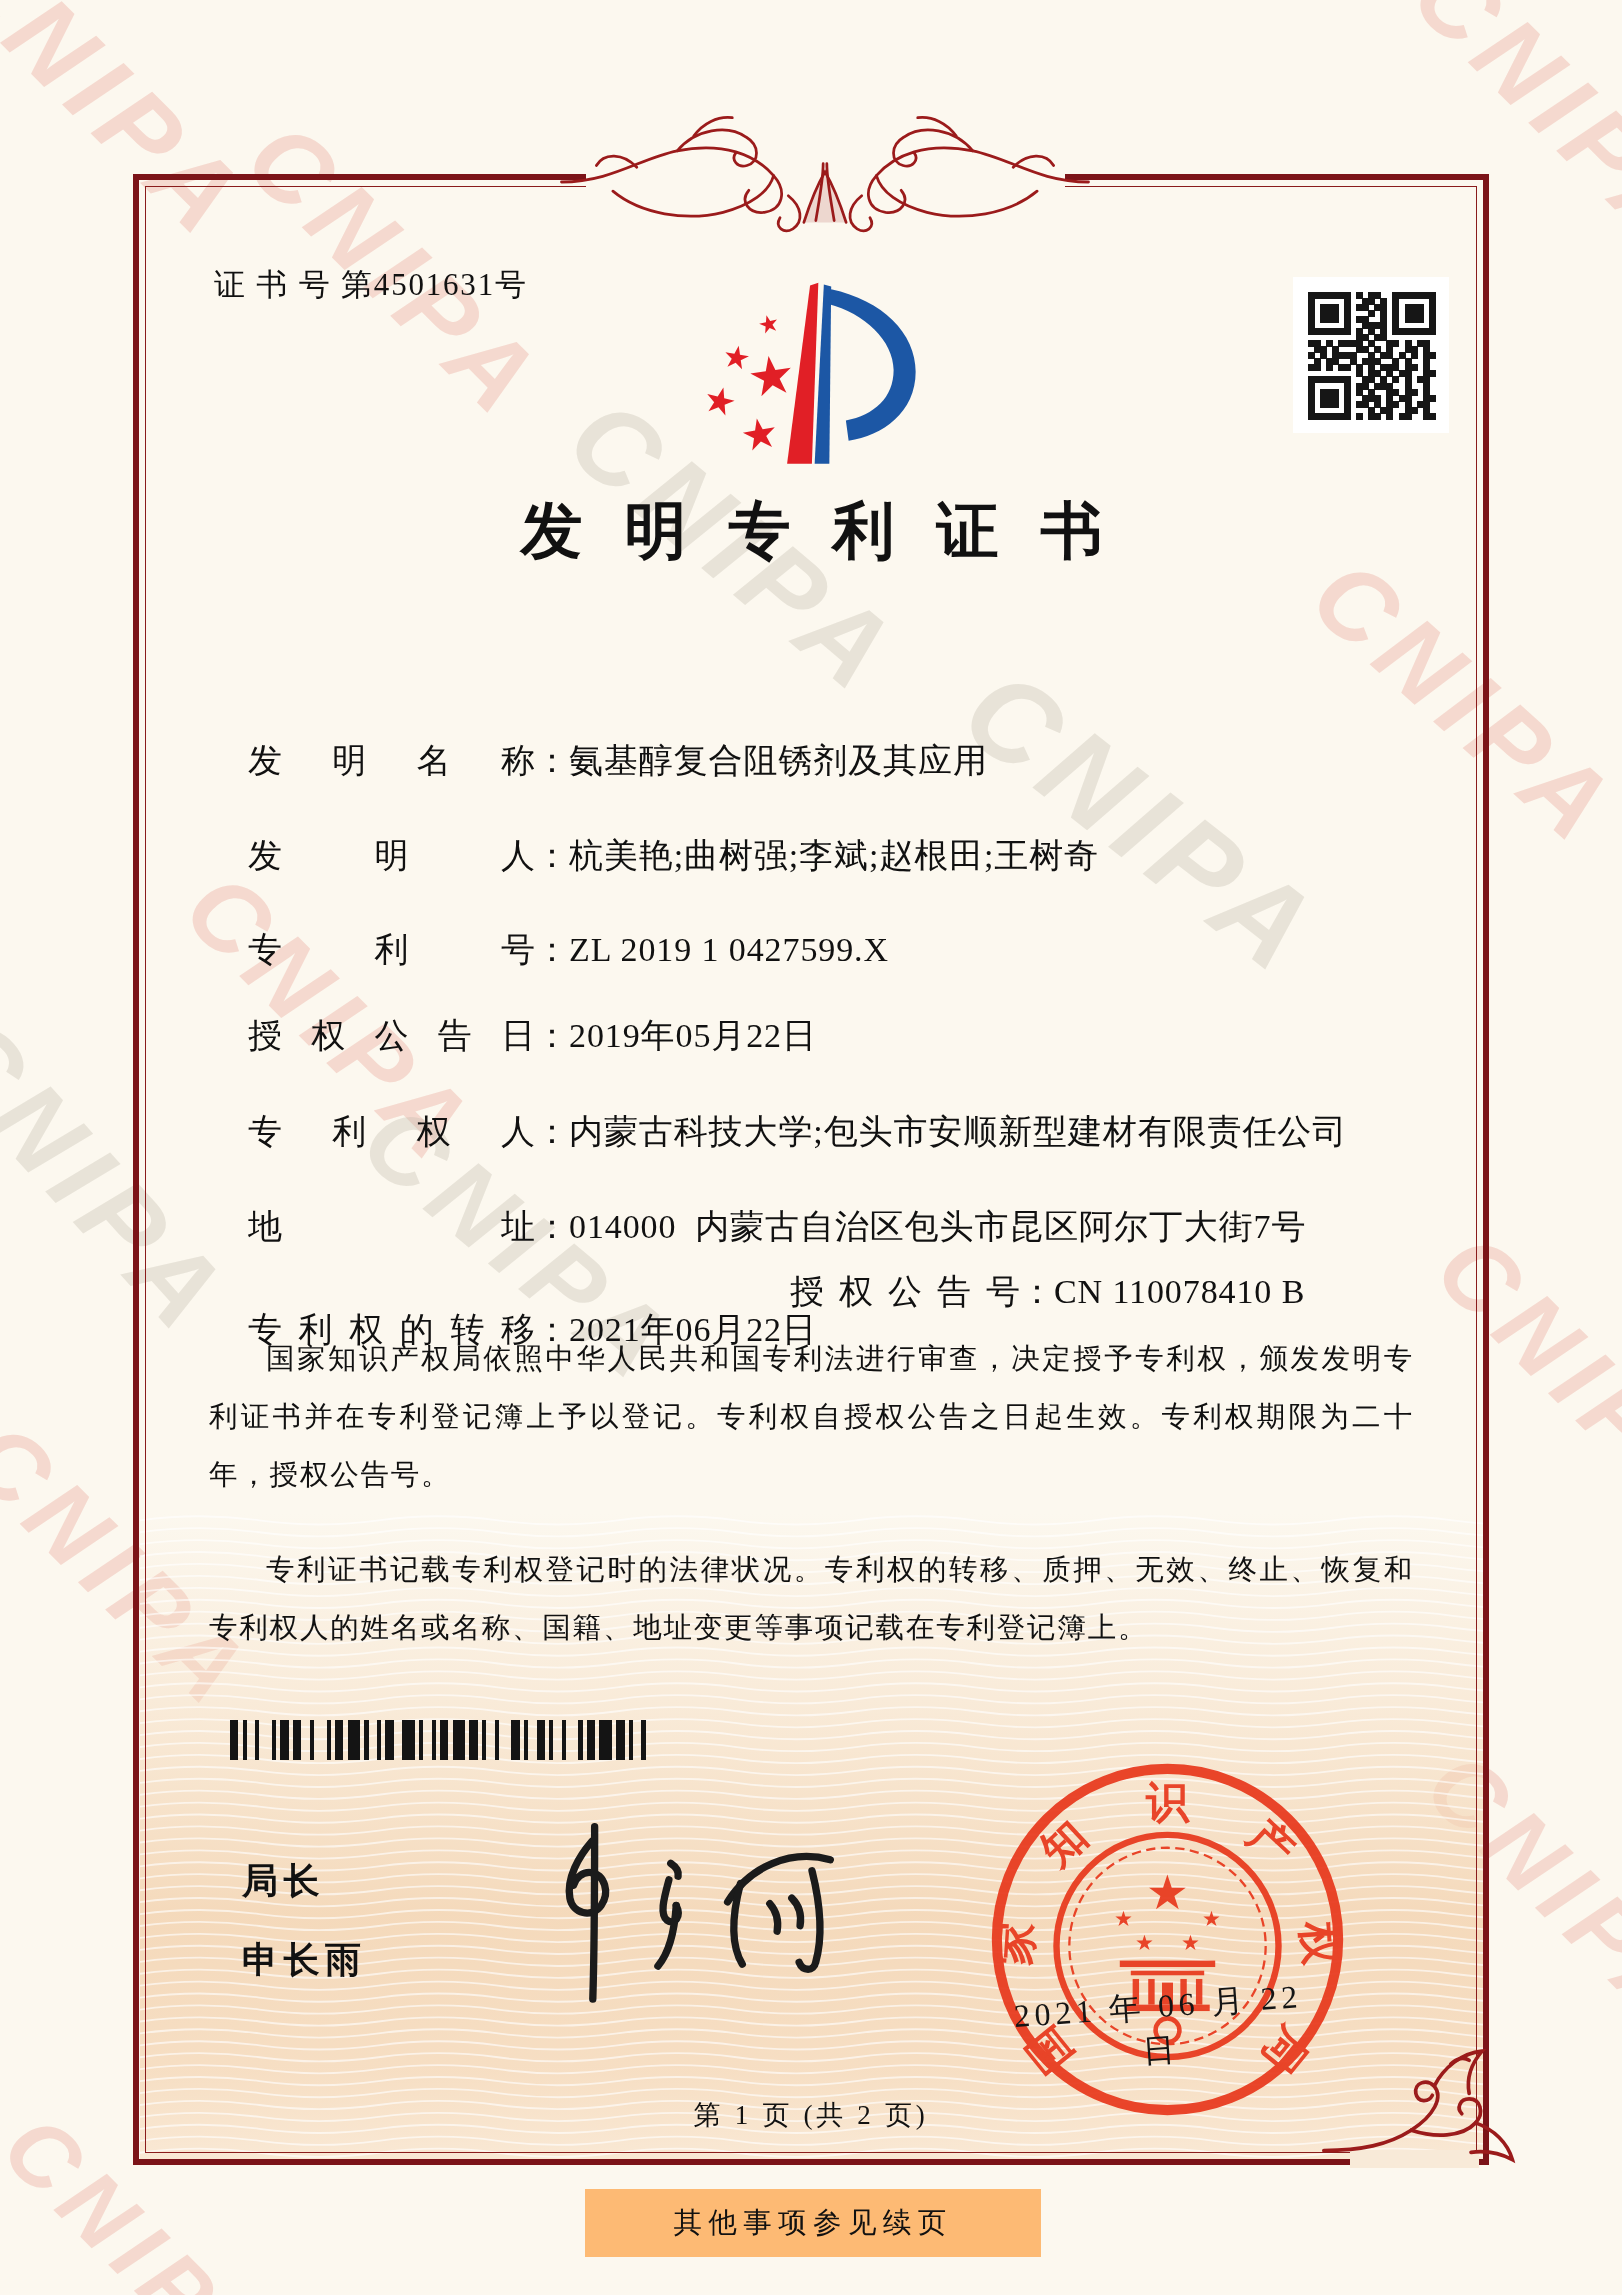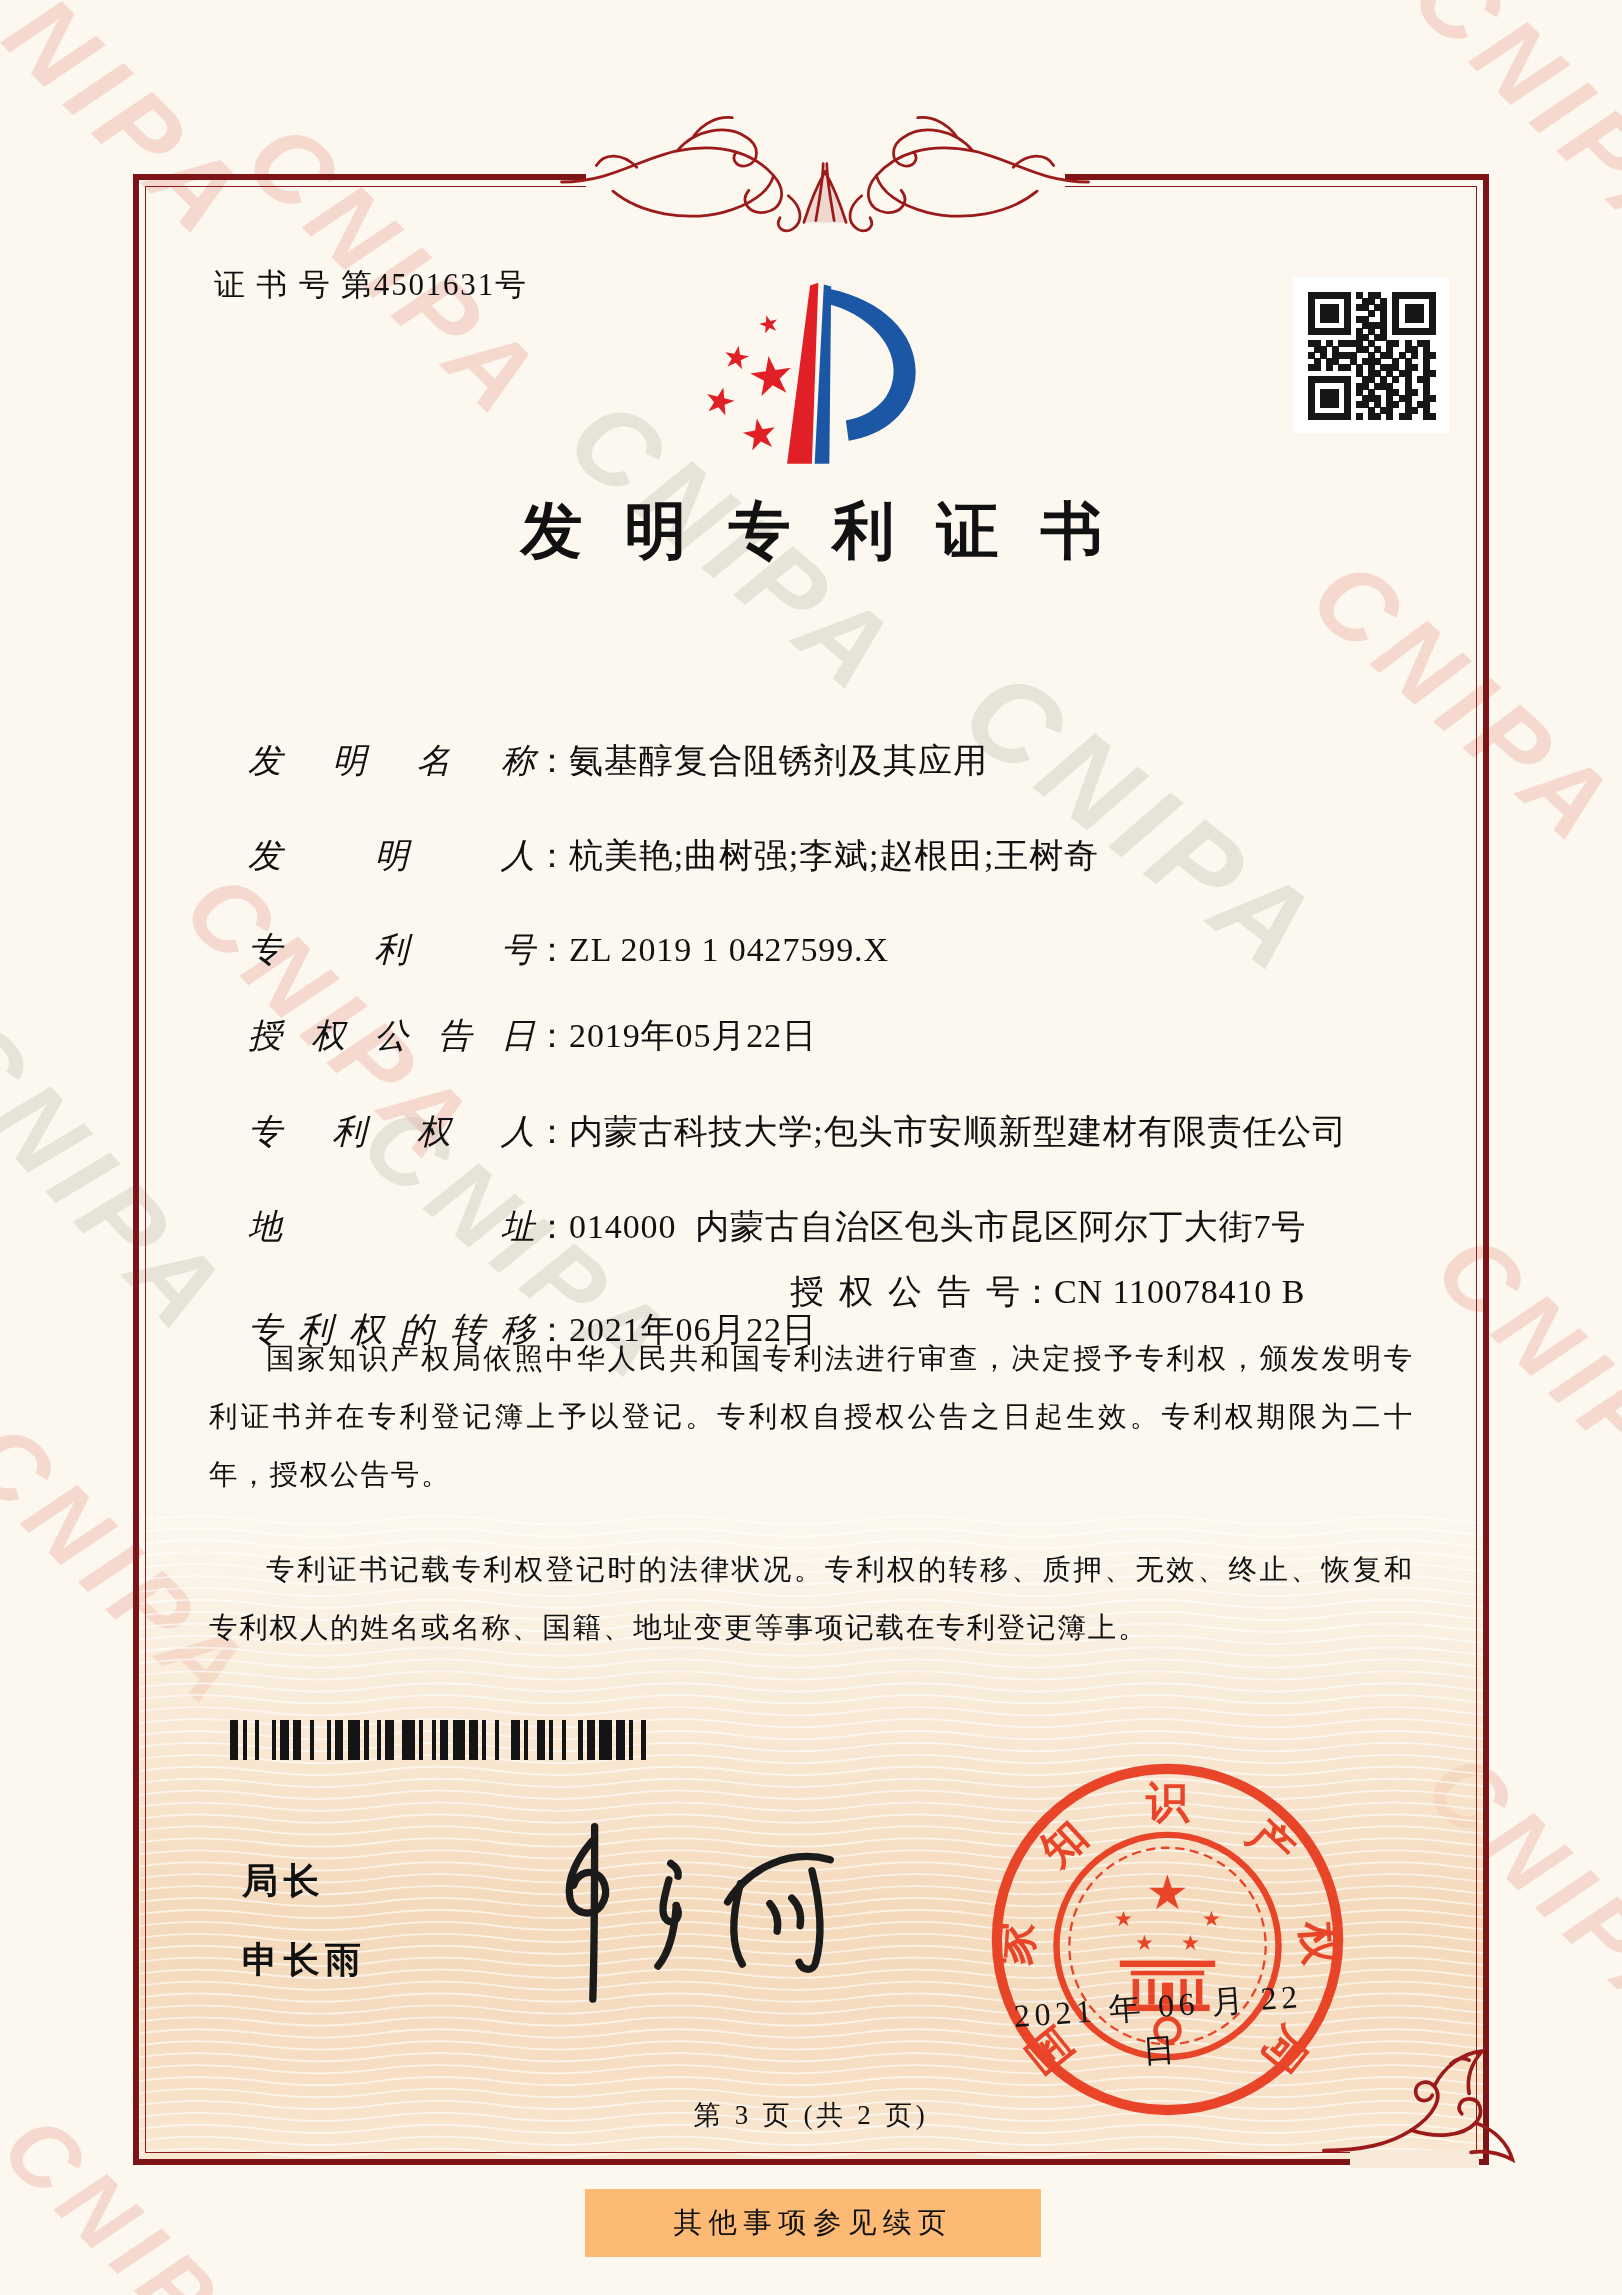--- a/index.html
+++ b/index.html
@@ -30,21 +30,21 @@
   .cert-no{position:absolute;left:214px;top:264px;font-size:31px;letter-spacing:1.8px;z-index:5;}
   #logo{position:absolute;left:707px;top:269px;z-index:5;}
   .qr-box{position:absolute;left:1293px;top:277px;width:156px;height:156px;background:#fff;z-index:5;}
   #qr{position:absolute;left:1308px;top:292px;width:127px;height:127px;z-index:6;}
   .qm{position:absolute;background:#161616;}
   .page-title{position:absolute;left:0;width:1623px;top:489px;text-align:center;
      font-size:62px;font-weight:600;letter-spacing:42px;text-indent:42px;z-index:5;}
 
   
   .field-row{position:absolute;left:214px;width:1212px;font-size:34px;white-space:pre-wrap;z-index:5;}
-  .flabel{display:inline-block;width:287px;text-align:justify;text-align-last:justify;vertical-align:bottom;font-style:italic;}
+  .flabel{display:inline-block;width:287px;text-align:justify;text-align-last:justify;vertical-align:bottom;}
   .flabel2{display:inline-block;width:230px;text-align:justify;text-align-last:justify;vertical-align:bottom;}
   .fcolon{display:inline-block;}
   .fvalue{letter-spacing:0.9px;}
   .grant-extra{position:absolute;left:576px;top:0;}
 
   
   .body-par{position:absolute;left:209px;width:1205px;font-size:28.5px;line-height:58px;
      text-indent:2em;text-align:justify;letter-spacing:1.8px;z-index:5;}
 
   
@@ -606,19 +606,19 @@
         <text x="50.365392461026374" y="205.5365289383812" transform="rotate(-86 50.365392461026374 205.5365289383812)" class="seal-char">家</text>
         <text x="97.70024599062523" y="106.29694475712441" transform="rotate(-43 97.70024599062523 106.29694475712441)" class="seal-char">知</text>
         <text x="200" y="66" transform="rotate(0 200 66)" class="seal-char">识</text>
         <text x="302.29975400937474" y="106.29694475712441" transform="rotate(43 302.29975400937474 106.29694475712441)" class="seal-char">产</text>
         <text x="349.6346075389736" y="205.5365289383812" transform="rotate(86 349.6346075389736 205.5365289383812)" class="seal-char">权</text>
         <text x="316.57189421854565" y="310.3980586574756" transform="rotate(129 316.57189421854565 310.3980586574756)" class="seal-char">局</text>
       </g>
   </svg>
   <div class="seal-date">2021 年 06 月 22 日</div>
 
-  <div class="page-num">第 3 页 (共 2 页)</div>
+  <div class="page-num">第 1 页 (共 2 页)</div>
   <div class="note-strip">
     <span class="note-text">其他事项参见续页</span>
   </div>
 
 </div>
 
 
 </body></html>

